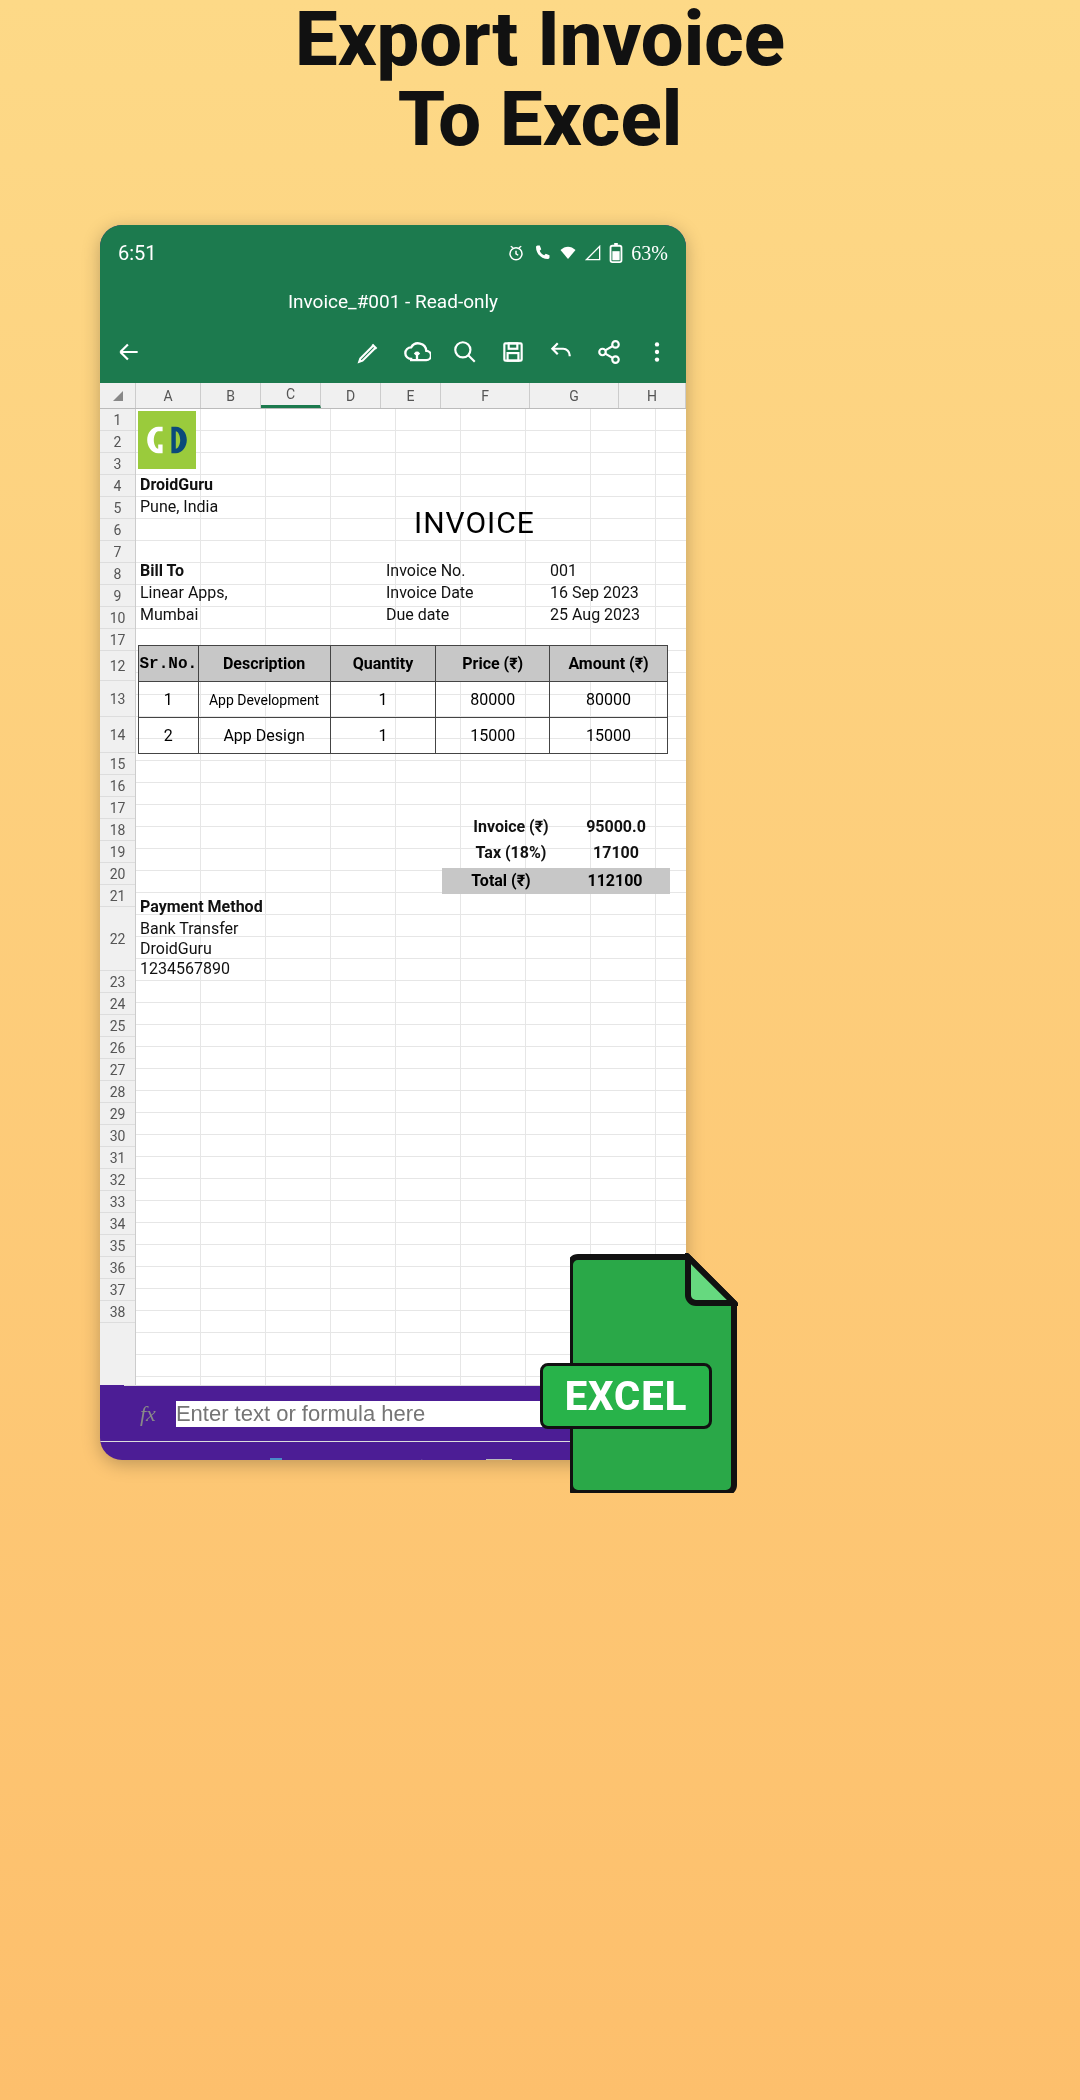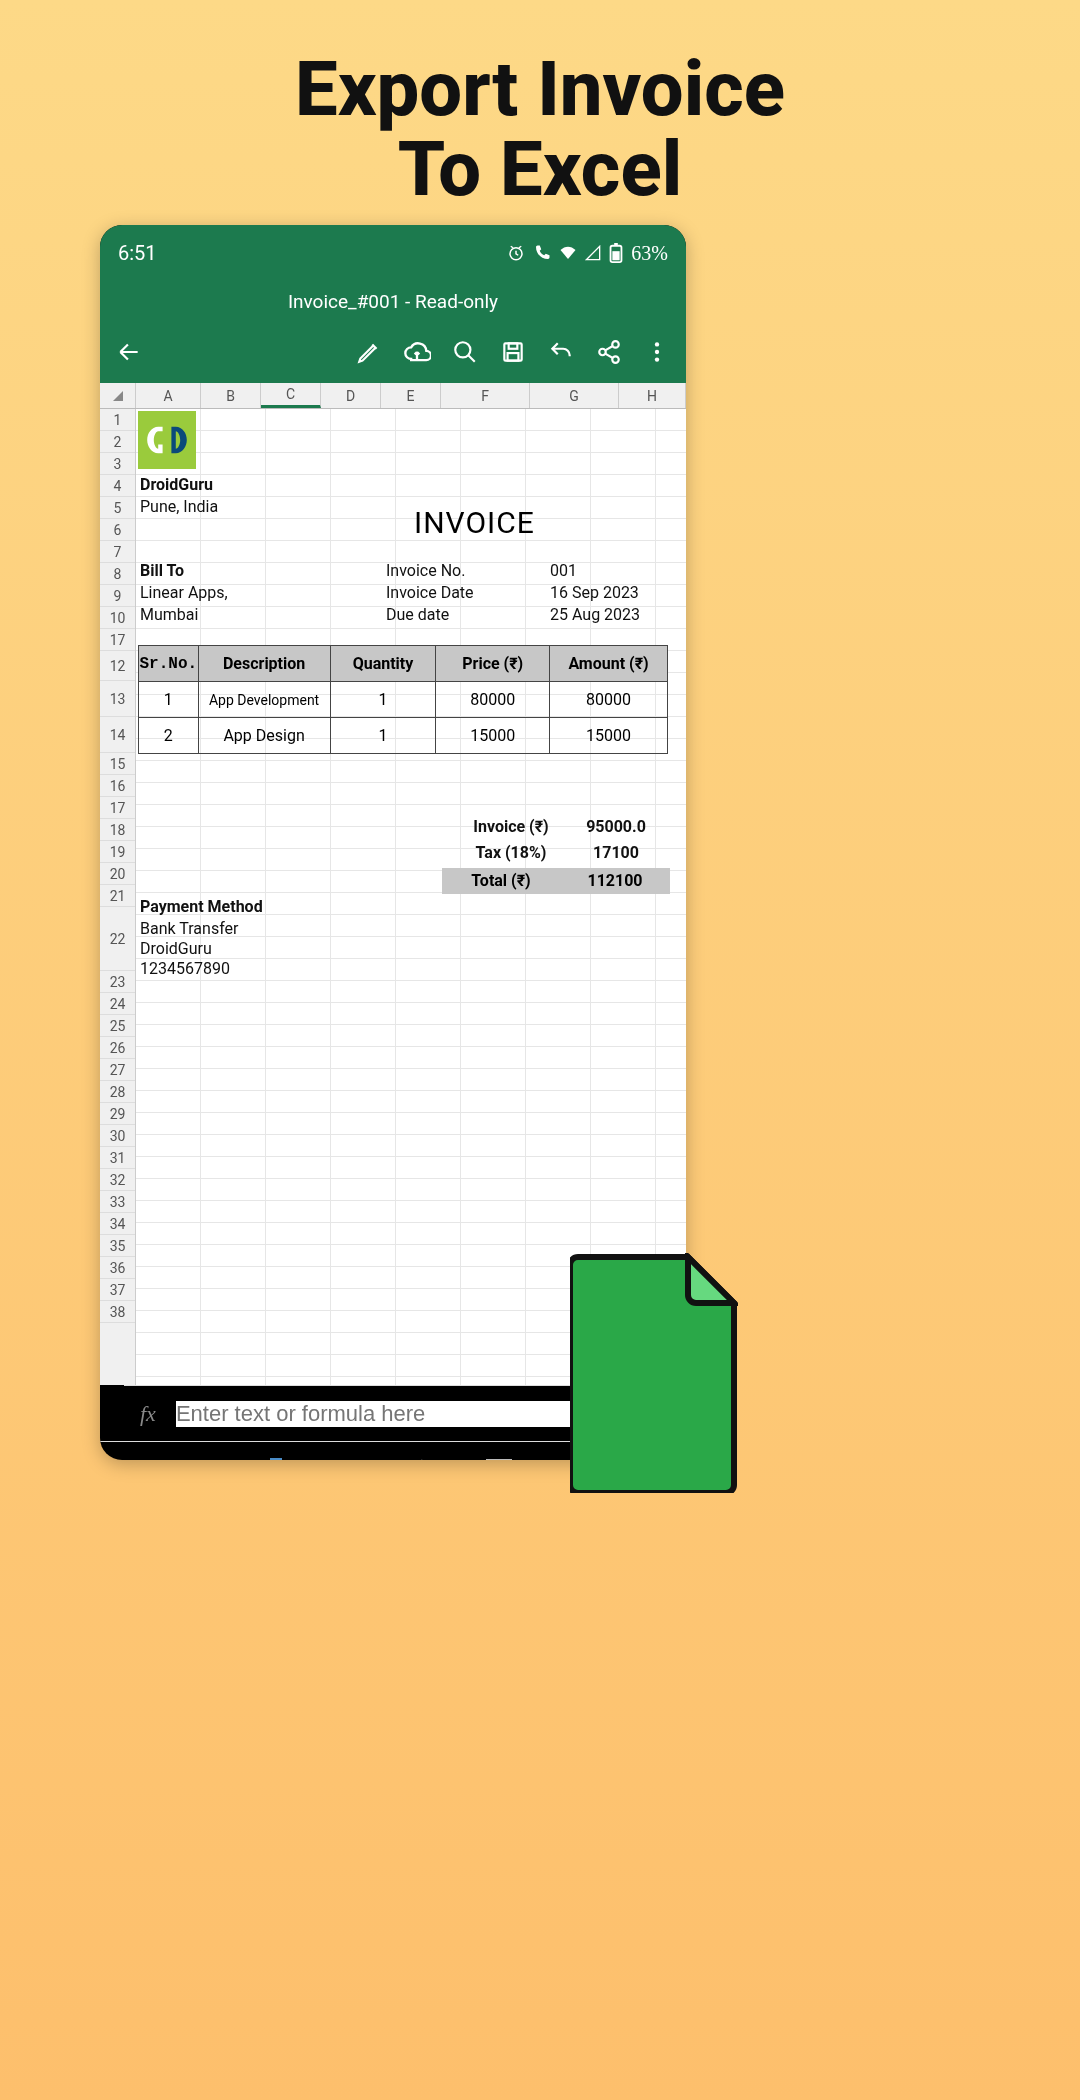--- a/index.html
+++ b/index.html
@@ -10,29 +10,28 @@
     height: 2100px;
     position: relative;
     overflow: hidden;
   }
   .headline {
     text-align: center;
     font-weight: 800;
     font-size: 76px;
     line-height: 1.05;
     color: #111;
-    padding-top: 50px;
   }
   .phone {
     position: absolute;
     left: 100px;
     top: 225px;
     width: 586px;
     height: 1235px;
-    background: #000000;
+    background: #4c1d95;
     border-radius: 22px;
     overflow: hidden;
     box-shadow: 0 4px 18px rgba(0,0,0,0.25);
   }
   .status-bar {
     height: 56px;
     background: #1c7a4e;
     color: #fff;
     display: flex;
     align-items: center;
@@ -471,13 +470,14 @@
         </svg>
     </div>
   </div>
 </div>
 
 <div class="excel-badge">
   <svg class="excel-file" viewBox="0 0 168 240">
     <path d="M8 4h110l46 46v182a8 8 0 01-8 8H8a8 8 0 01-8-8V12a8 8 0 018-8z" fill="#2aa848" stroke="#111" stroke-width="6"></path>
     <path d="M118 4l46 46h-38a8 8 0 01-8-8V4z" fill="#66d97f" stroke="#111" stroke-width="6"></path>
   </svg>
+  <div class="excel-label">EXCEL</div>
 </div>
 
 </body></html>

